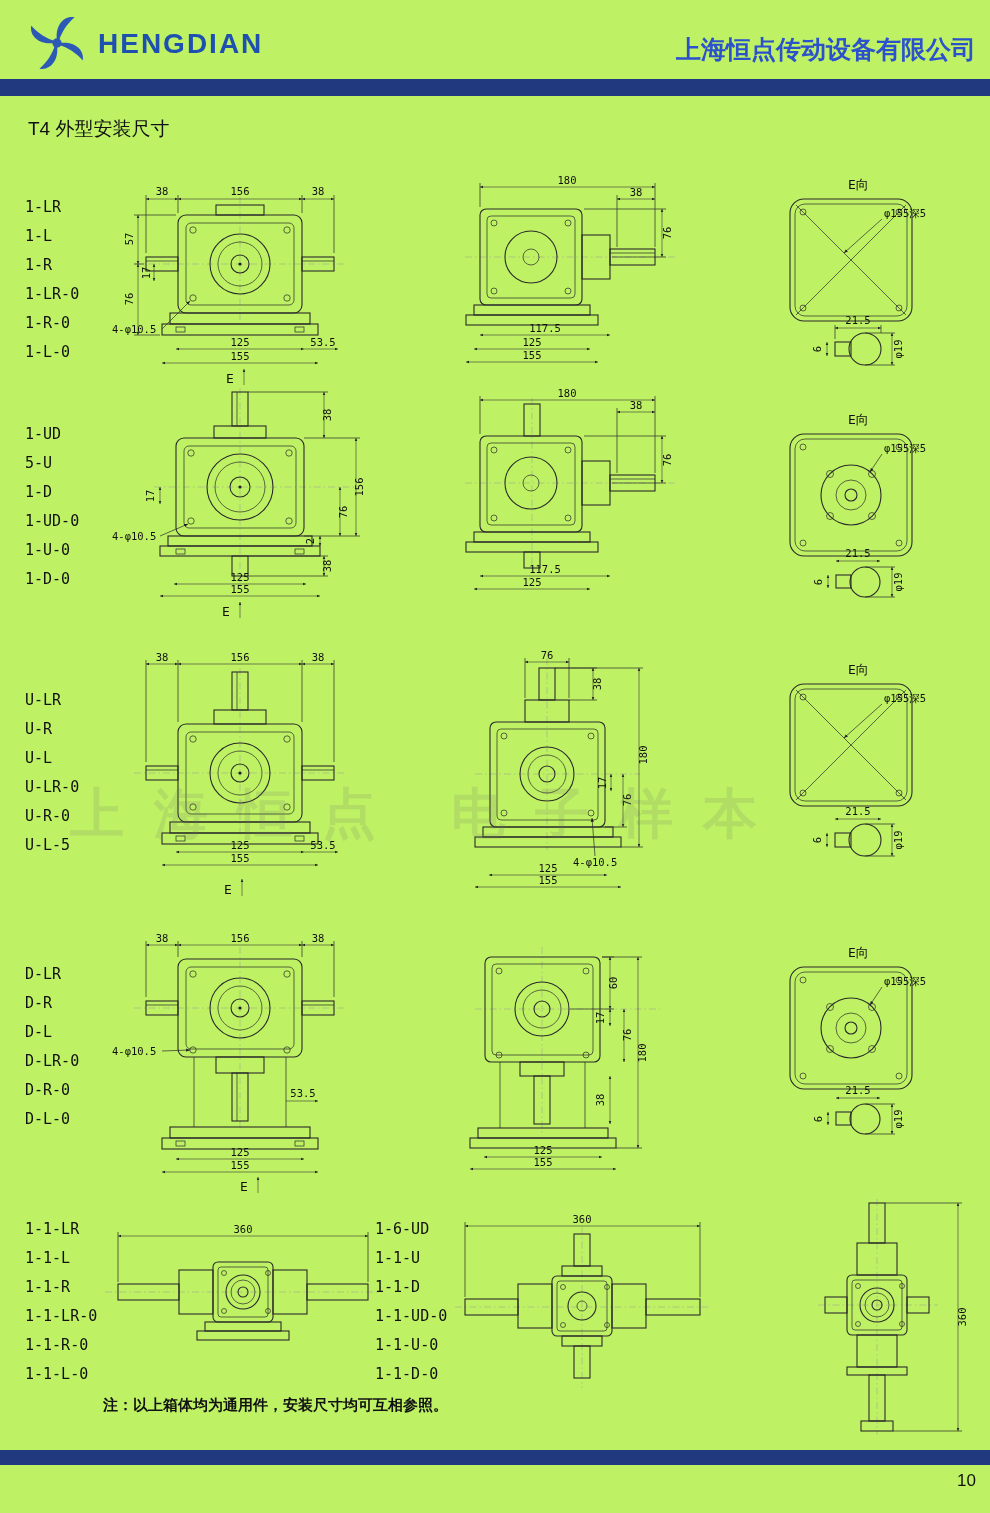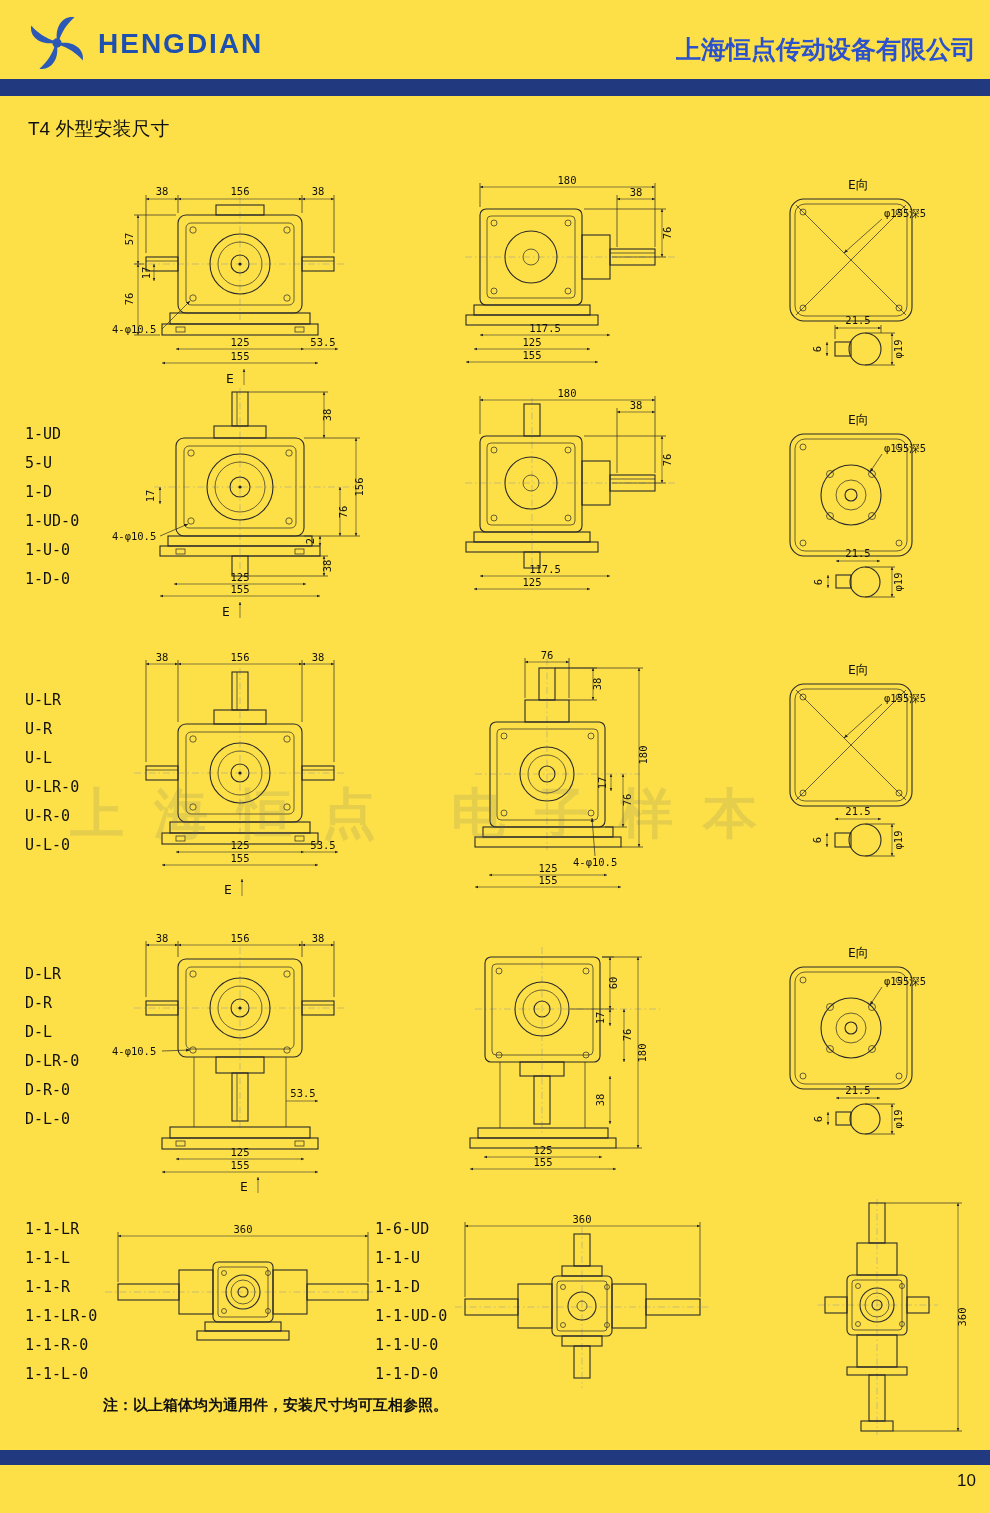--- a/index.html
+++ b/index.html
@@ -1,16 +1,16 @@
 <!DOCTYPE html>
 <html><head>
 <meta charset="utf-8">
 <style>
   html,body{margin:0;padding:0;background:#e9e9e9;}
-  .page{position:relative;width:990px;height:1513px;background:#fde047;font-family:"Liberation Sans",sans-serif;margin:0 auto;overflow:hidden;}
+  .page{position:relative;width:990px;height:1513px;background:#bef264;font-family:"Liberation Sans",sans-serif;margin:0 auto;overflow:hidden;}
   .navy{position:absolute;left:0;width:990px;background:#21397f;}
   .bar-top{top:79px;height:17px;}
   .bar-bottom{top:1450px;height:15px;}
   .brand{position:absolute;left:98px;top:28px;font-size:28px;font-weight:bold;color:#1e50b0;letter-spacing:2px;}
   .company{position:absolute;right:14px;top:33px;font-size:25px;font-weight:bold;color:#2b51cc;}
   .title{position:absolute;left:28px;top:116px;font-size:19px;color:#111;}
   .row{position:absolute;left:0;width:990px;}
   .labels{position:absolute;font-family:"DejaVu Sans Mono",monospace;font-size:15px;color:#111;line-height:29px;white-space:nowrap;}
   svg{position:absolute;overflow:visible;}
   svg text{font-family:"DejaVu Sans Mono",monospace;font-size:10.5px;fill:#111;}
@@ -45,20 +45,28 @@
       <circle r="4.5"></circle>
     </g>
   </svg>
   <div class="brand">HENGDIAN</div>
   <div class="company">上海恒点传动设备有限公司</div>
   <div class="navy bar-top"></div>
 
   <div class="title">T4 外型安装尺寸</div>
 
   <section class="row" style="top:165px;height:223px">
+    <div class="labels" style="left:25px;top:28px">
+      <div>1-LR</div>
+      <div>1-L</div>
+      <div>1-R</div>
+      <div>1-LR-0</div>
+      <div>1-R-0</div>
+      <div>1-L-0</div>
+    </div>
 
     <svg style="left:110px;top:8px" width="255" height="214" viewBox="0 0 255 214">
       <g class="cl">
         <line x1="24" y1="91" x2="236" y2="91"></line>
           <line x1="130" y1="24" x2="130" y2="150"></line>
       </g>
       <g>
         <rect class="ln" x="106" y="32" width="48" height="10"></rect>
         <rect class="ln" x="68" y="42" width="124" height="98" rx="8"></rect>
         <rect class="fn" x="76" y="50" width="108" height="82" rx="5"></rect>
@@ -320,21 +328,21 @@
     </svg>
   </section>
 
   <section class="row" style="top:648px;height:255px">
     <div class="labels" style="left:25px;top:38px">
       <div>U-LR</div>
       <div>U-R</div>
       <div>U-L</div>
       <div>U-LR-0</div>
       <div>U-R-0</div>
-      <div>U-L-0</div>
+      <div>U-L-5</div>
     </div>
 
     <svg style="left:110px;top:2px" width="255" height="250" viewBox="0 0 255 250">
       <g class="cl">
         <line x1="130" y1="18" x2="130" y2="185"></line>
           <line x1="24" y1="123" x2="236" y2="123"></line>
       </g>
       <g>
         <rect class="ln" x="122" y="22" width="16" height="38"></rect>
           <line class="fn" x1="127" y1="22" x2="127" y2="60"></line>

